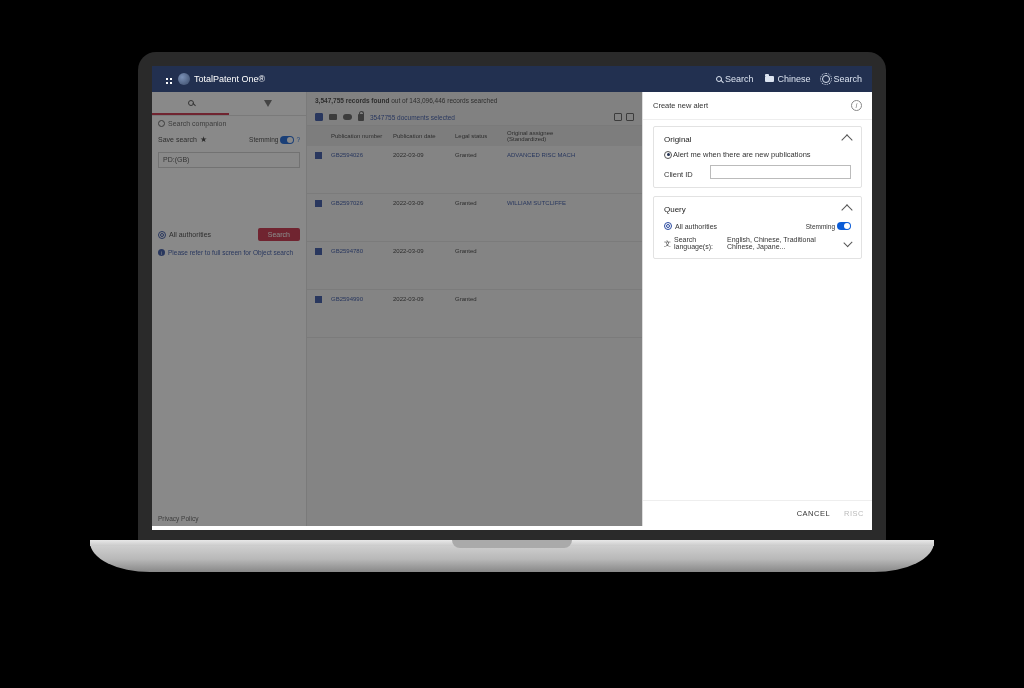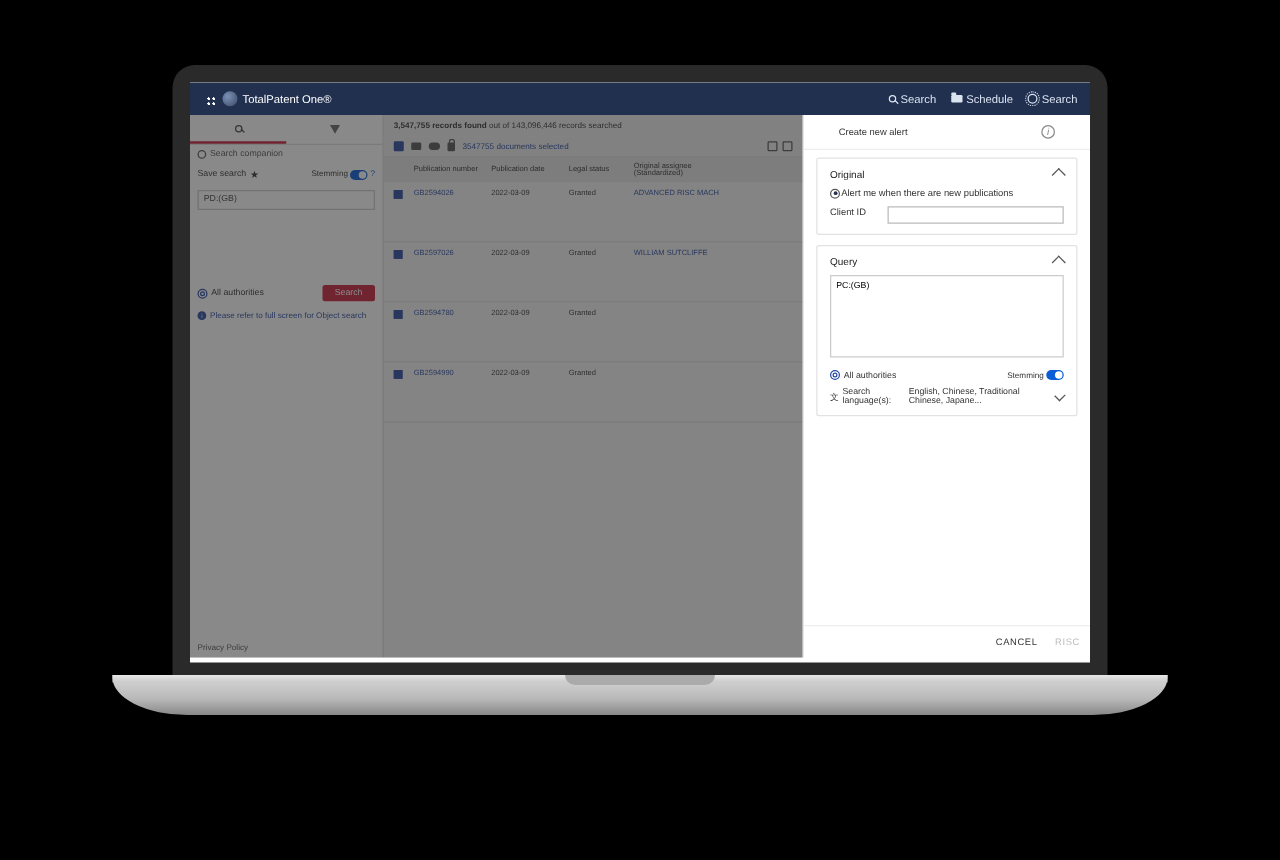--- a/index.html
+++ b/index.html
@@ -155,30 +155,30 @@
   
   .panel {
     width: 230px;
     background:#fff;
     display:flex;
     flex-direction:column;
     border-left:1px solid #ddd;
     font-size:7.5px;
     color:#333;
   }
-  .panel-head { display:flex; align-items:center; justify-content:space-between; padding:8px 28px; border-bottom:1px solid #eee; }
+  .panel-head { display:flex; align-items:center; justify-content:space-between; padding:8px 10px; border-bottom:1px solid #eee; }
   .info-circle { width:11px; height:11px; border:1px solid #888; border-radius:50%; display:inline-flex; align-items:center; justify-content:center; font-size:8px; color:#888; font-style:italic; }
   .panel-body { flex:1; overflow:auto; padding:6px 10px 0 10px; }
   .card { border:1px solid #e2e2e2; border-radius:2px; margin-bottom:8px; padding:8px 10px; background:#fff; }
   .card-title { display:flex; justify-content:space-between; align-items:center; margin-bottom:6px; font-size:8px; color:#222; }
   .chev { width:8px;height:8px;border-right:1.3px solid #555;border-bottom:1.3px solid #555;transform:rotate(-135deg);display:inline-block; }
   .radio-row { display:flex; align-items:center; gap:1px; margin:3px 0; }
   .radio { width:8px; height:8px; border:1px solid #555; border-radius:50%; display:inline-block; position:relative; }
   .radio.checked::after { content:""; position:absolute; inset:1.5px; background:#223050; border-radius:50%; }
-  .field-row { display:flex; align-items:flex-start; gap:0; margin-top:6px; }
+  .field-row { display:flex; align-items:flex-end; gap:0; margin-top:6px; }
   .field-label { width:46px; }
   .text-input { flex:1; height:14px; border:1px solid #bbb; padding:0 3px; font-size:7px; }
   .query-area { width:100%; height:66px; border:1px solid #ccc; padding:4px; font-size:7px; resize:none; font-family:inherit; }
   .q-row { display:flex; justify-content:space-between; align-items:center; margin-top:8px; font-size:7px; }
   .lang-row { display:flex; align-items:center; justify-content:space-between; margin-top:6px; font-size:7px; color:#333; }
   .lang-left { display:flex; align-items:center; gap:3px; }
   .lang-icon { width:8px;height:8px;display:inline-block;position:relative; }
   .lang-icon::before{content:"文";font-size:7px;color:#333;}
   .chev-down { width:7px;height:7px;border-right:1.3px solid #555;border-bottom:1.3px solid #555;transform:rotate(45deg);display:inline-block;margin-bottom:2px; }
   .sched .field-row { margin:4px 0; }
@@ -199,21 +199,21 @@
       <span class="menu-grid"></span>
       <span class="logo-circle"></span>
       <span class="brand">TotalPatent One®</span>
       <span class="header-spacer"></span>
       <span class="header-btn">
         <span class="icon icon-search"></span>
         <span>Search</span>
       </span>
       <span class="header-btn">
         <span class="icon icon-folder"></span>
-        <span>Schedule</span>
+        <span>Chinese</span>
       </span>
       <span class="header-btn">
         <span class="icon icon-gear"></span>
         <span>Search</span>
       </span>
     </div>
 
     <div class="app-body">
 
       <div class="dimmed">
@@ -330,21 +330,20 @@
               <span class="field-label">Client ID</span>
               <input class="text-input" style="">
             </div>
           </div>
 
           <div class="card">
             <div class="card-title">
               <span>Query</span>
               <span class="chev"></span>
             </div>
-            <textarea class="query-area" style="">PC:(GB)</textarea>
             <div class="q-row">
               <span class="auth-label">
                 <span class="globe"></span>
                 <span>All authorities</span>
               </span>
               <span class="stem-toggle">
                 <span>Stemming</span>
                 <span class="toggle"></span>
               </span>
             </div>

